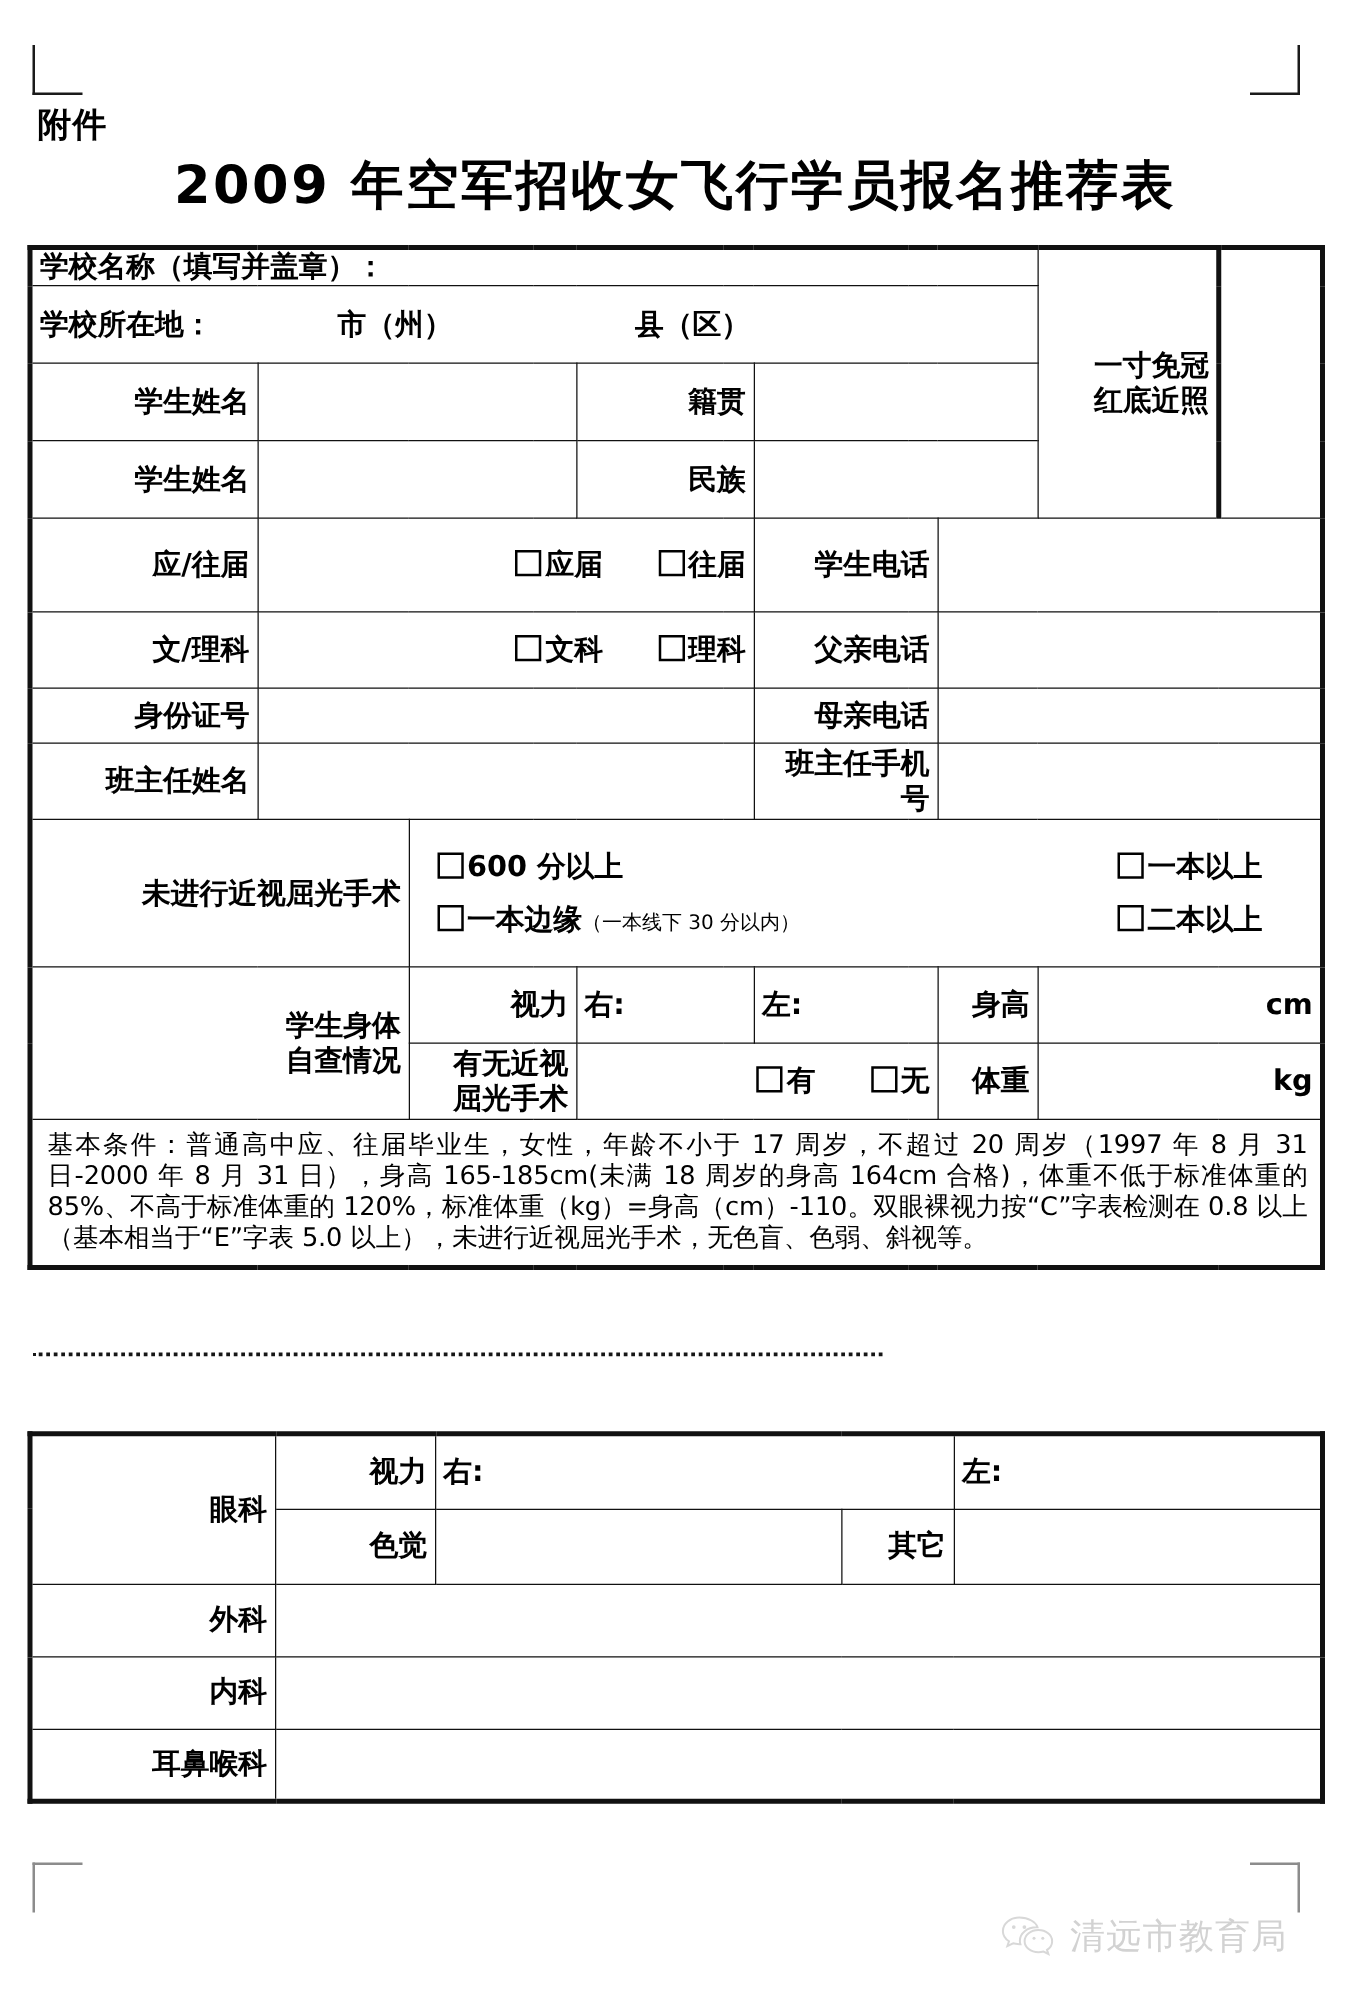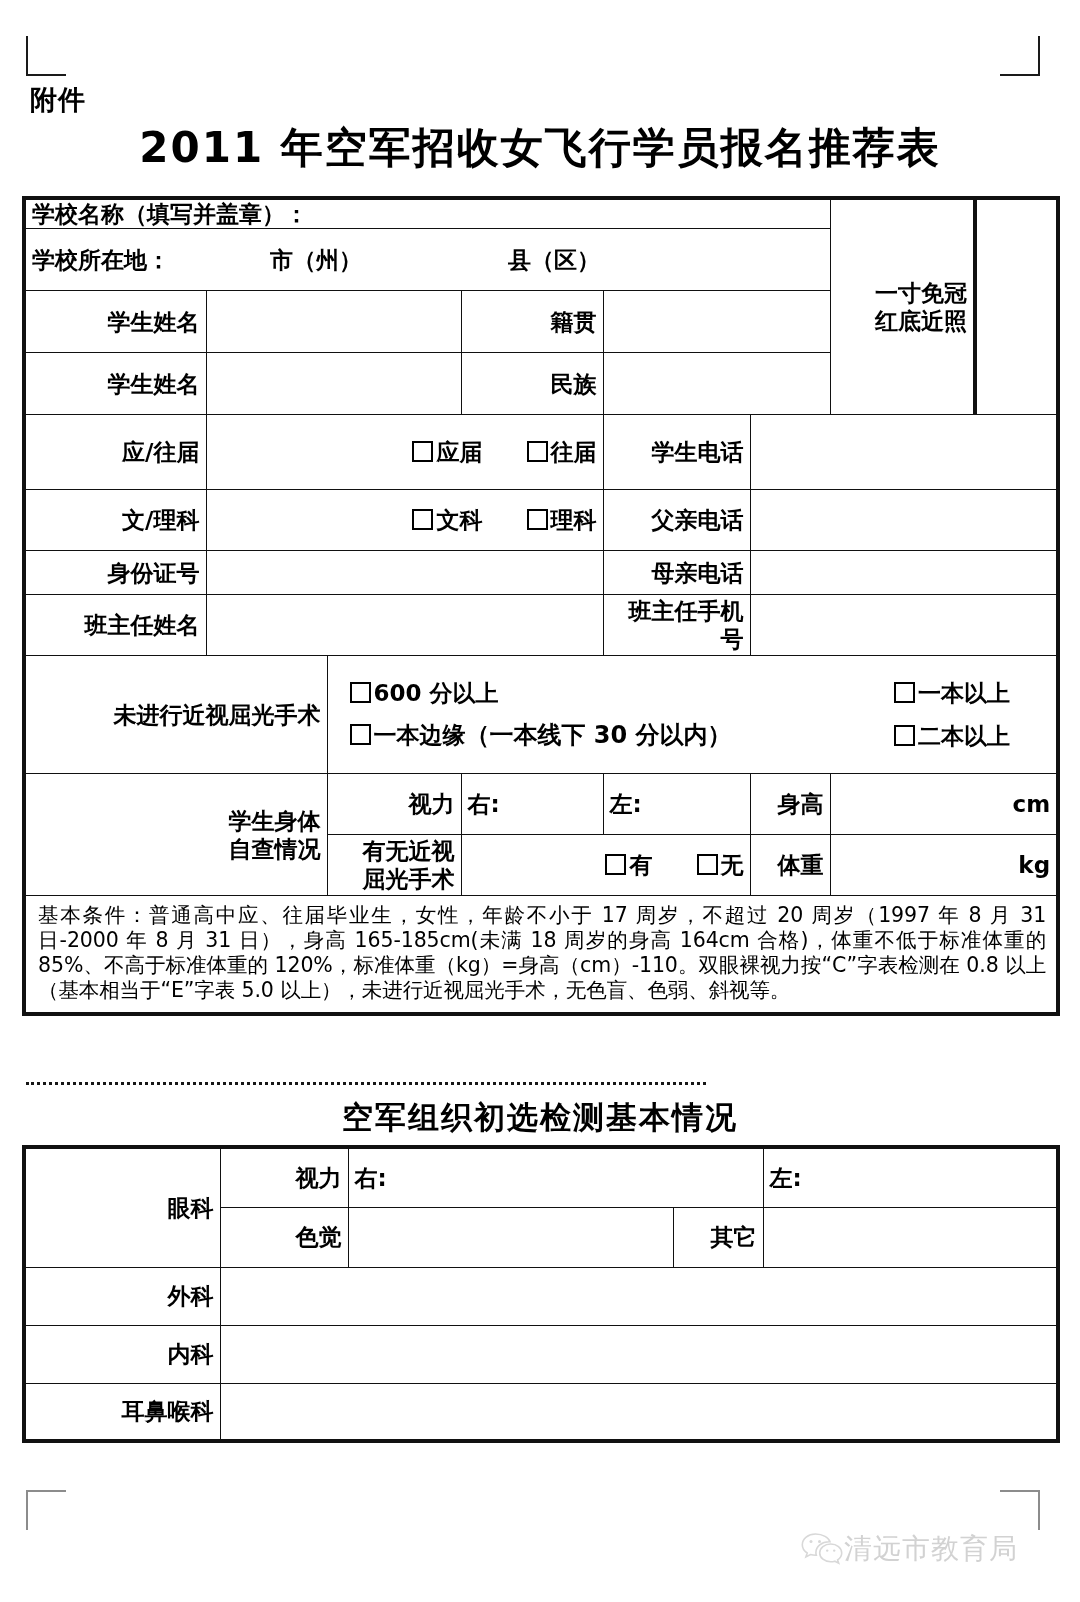--- a/index.html
+++ b/index.html
@@ -106,39 +106,40 @@
     height: 17px;
     border: 2.2px solid #000;
     vertical-align: -2px;
     margin-right: 3px;
     background: #fff;
   }
   .opt { display: inline-block; white-space: nowrap; }
   .opt + .opt { margin-left: 36px; }
   .opt-rows { padding: 10px 0; }
   .opt-rows .row-line { display: flex; align-items: center; justify-content: space-between; padding: 7px 40px 7px 16px; }
-  .note-paren { font-size: 24px; font-weight: 700; }
+  .note-paren { font-size: 16px; font-weight: 400; }
 
   
   .cond-cell {
     padding: 7px 10px 9px 12px !important;
     font-size: 20.5px !important;
     font-weight: 400 !important;
     line-height: 1.5;
     text-align: justify;
     letter-spacing: -0.1px;
   }
 
   
   .footer-brand {
     position: absolute;
     left: 800px;
     top: 1530px;
     display: flex;
     align-items: center;
+    gap: 12px;
     color: #d6d6d6;
   }
   .footer-brand .wx { width: 44px; height: 34px; }
   .footer-brand .brand-text {
     font-size: 28px;
     font-weight: 400;
     color: #d2d2d2;
     letter-spacing: 1px;
   }
 </style>
@@ -146,21 +147,21 @@
 <body>
 
 <div id="page">
 
   <div class="crop-mark crop-tl"></div>
   <div class="crop-mark crop-tr"></div>
   <div class="crop-mark crop-bl"></div>
   <div class="crop-mark crop-br"></div>
 
   <div class="attach-label">附件</div>
-  <div class="doc-title">2011 年空军招收女飞行学员报名推荐表</div>
+  <div class="doc-title">2009 年空军招收女飞行学员报名推荐表</div>
 
   <table class="form" id="table-main">
     <colgroup>
       <col style="width:182px">
       <col style="width:121px">
       <col style="width:100px">
       <col style="width:34px">
       <col style="width:118px">
       <col style="width:24px">
       <col style="width:124px">
@@ -299,21 +300,20 @@
       <td class="c outer-right" colspan="2">kg</td>
     </tr>
 
     <tr>
       <td class="cond-cell outer-left outer-right outer-bot" colspan="11">基本条件：普通高中应、往届毕业生，女性，年龄不小于 17 周岁，不超过 20 周岁（1997 年 8 月 31 日-2000 年 8 月 31 日），身高 165-185cm(未满 18 周岁的身高 164cm 合格)，体重不低于标准体重的 85%、不高于标准体重的 120%，标准体重（kg）=身高（cm）-110。双眼裸视力按“C”字表检测在 0.8 以上（基本相当于“E”字表 5.0 以上），未进行近视屈光手术，无色盲、色弱、斜视等。</td>
     </tr>
   </tbody>
     </table>
 
   <div class="dotted-sep"></div>
-  <div class="section-title">空军组织初选检测基本情况</div>
 
   <table class="form" id="table-exam">
     <colgroup>
       <col style="width:196px">
       <col style="width:128px">
       <col style="width:325px">
       <col style="width:90px">
       <col style="width:295px">
     </colgroup>
 

